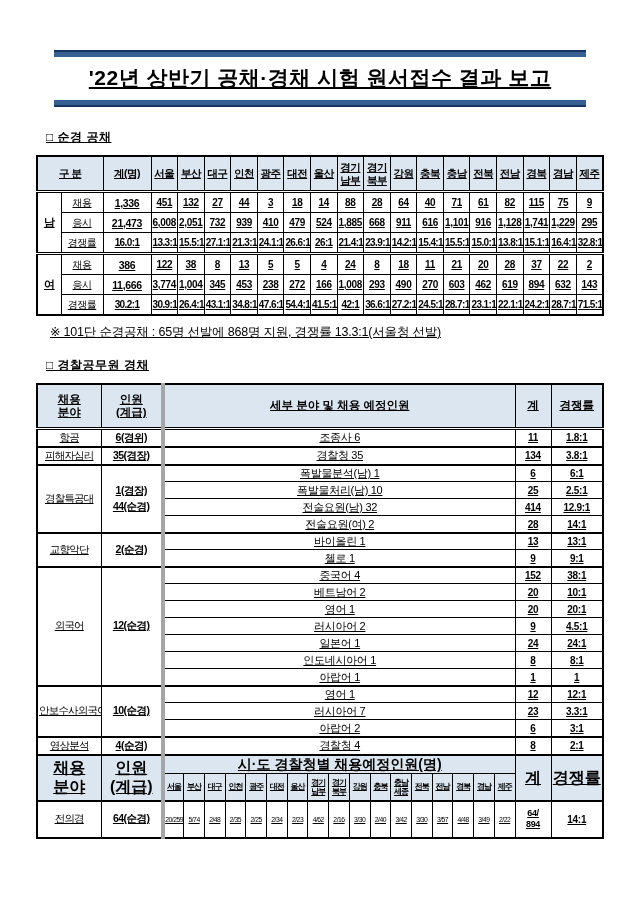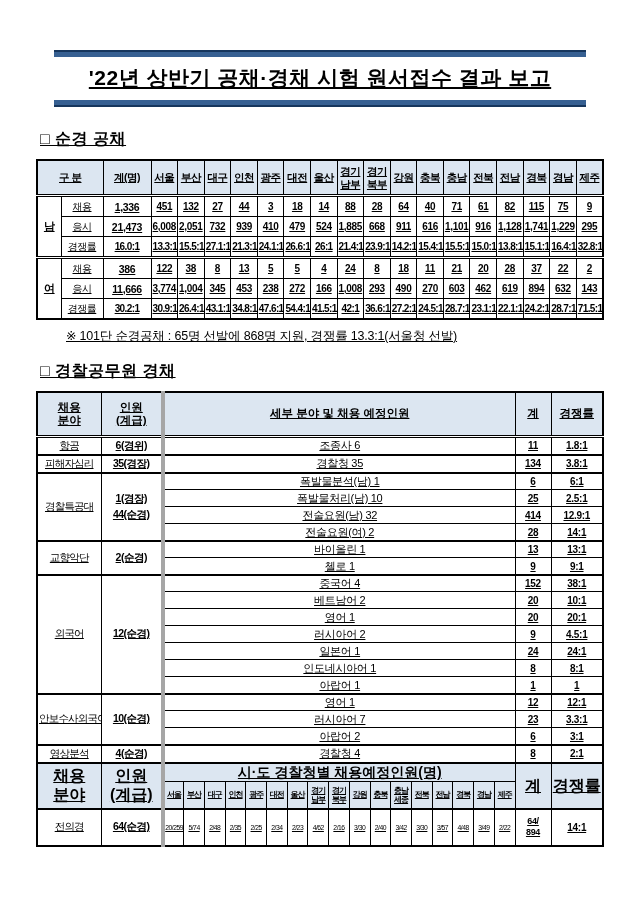--- a/index.html
+++ b/index.html
@@ -11,23 +11,23 @@
   .page{padding:52px 36px 0 36px;text-decoration:underline;}
   .title-box{
     margin:0 18px 24px 18px;
     border-top:5px solid #376092;
     border-bottom:5px solid #376092;
     box-shadow:0 -2px 0 #17365d, 0 2px 0 #17365d;
     text-align:center;
     font-size:21px;font-weight:bold;letter-spacing:0.5px;
     padding:7px 0 8px 0;
   }
-  .section-heading{font-size:16px;font-weight:bold;margin:16px 0 9px 4px;letter-spacing:0.5px;}
+  .section-heading{font-size:12px;font-weight:bold;margin:16px 0 9px 10px;letter-spacing:0.5px;}
   .section-heading:first-of-type{margin-top:0;}
-  .note{font-size:12.5px;margin:8px 0 0 30px;letter-spacing:-0.2px;}
+  .note{font-size:12.5px;margin:8px 0 0 14px;letter-spacing:-0.2px;}
 
   table{border-collapse:collapse;width:100%;table-layout:fixed;border:2px solid #000;}
   th,td{border:1px solid #000;text-align:center;vertical-align:middle;padding:0 1px;overflow:hidden;}
   th{background:#dce6f1;font-weight:bold;white-space:pre-line;line-height:1.15;}
 
   
   #table1 thead th{font-size:10.5px;height:33px;border-bottom:3px double #000;letter-spacing:-0.5px;}
   #table1 td{height:19px;font-weight:bold;font-size:10px;letter-spacing:-0.3px;white-space:nowrap;}
   #table1 .gcell{font-size:11px;}
   #table1 .lcell{font-size:10px;font-weight:normal;letter-spacing:-0.5px;}

